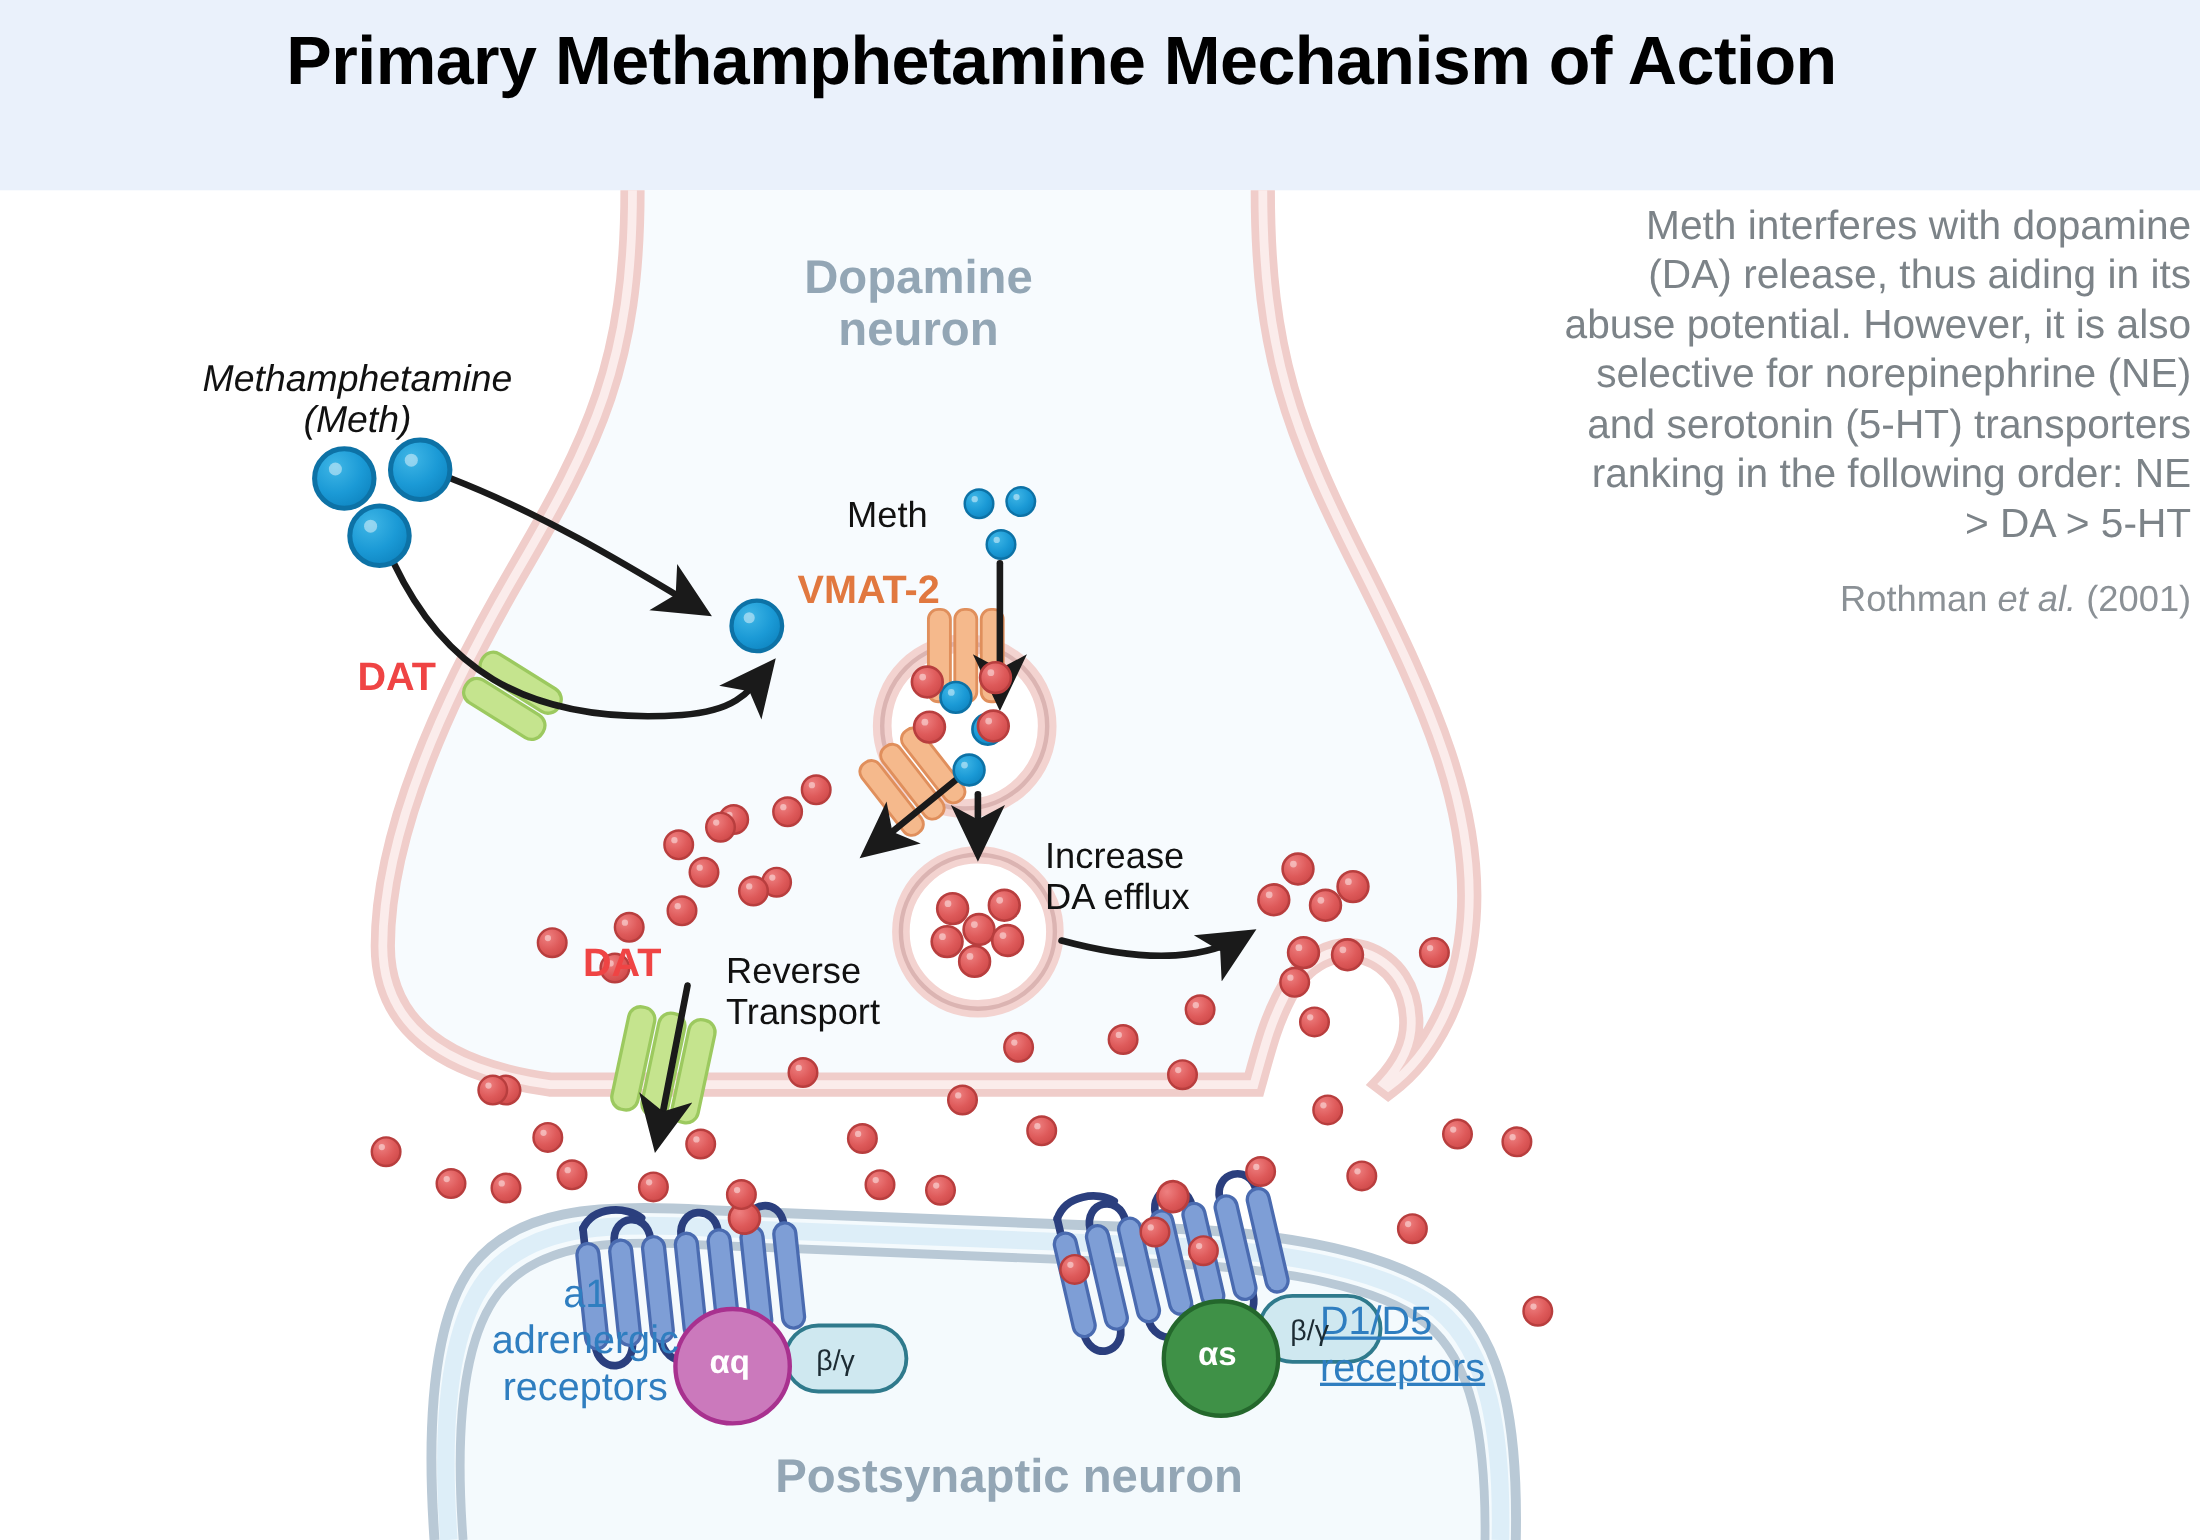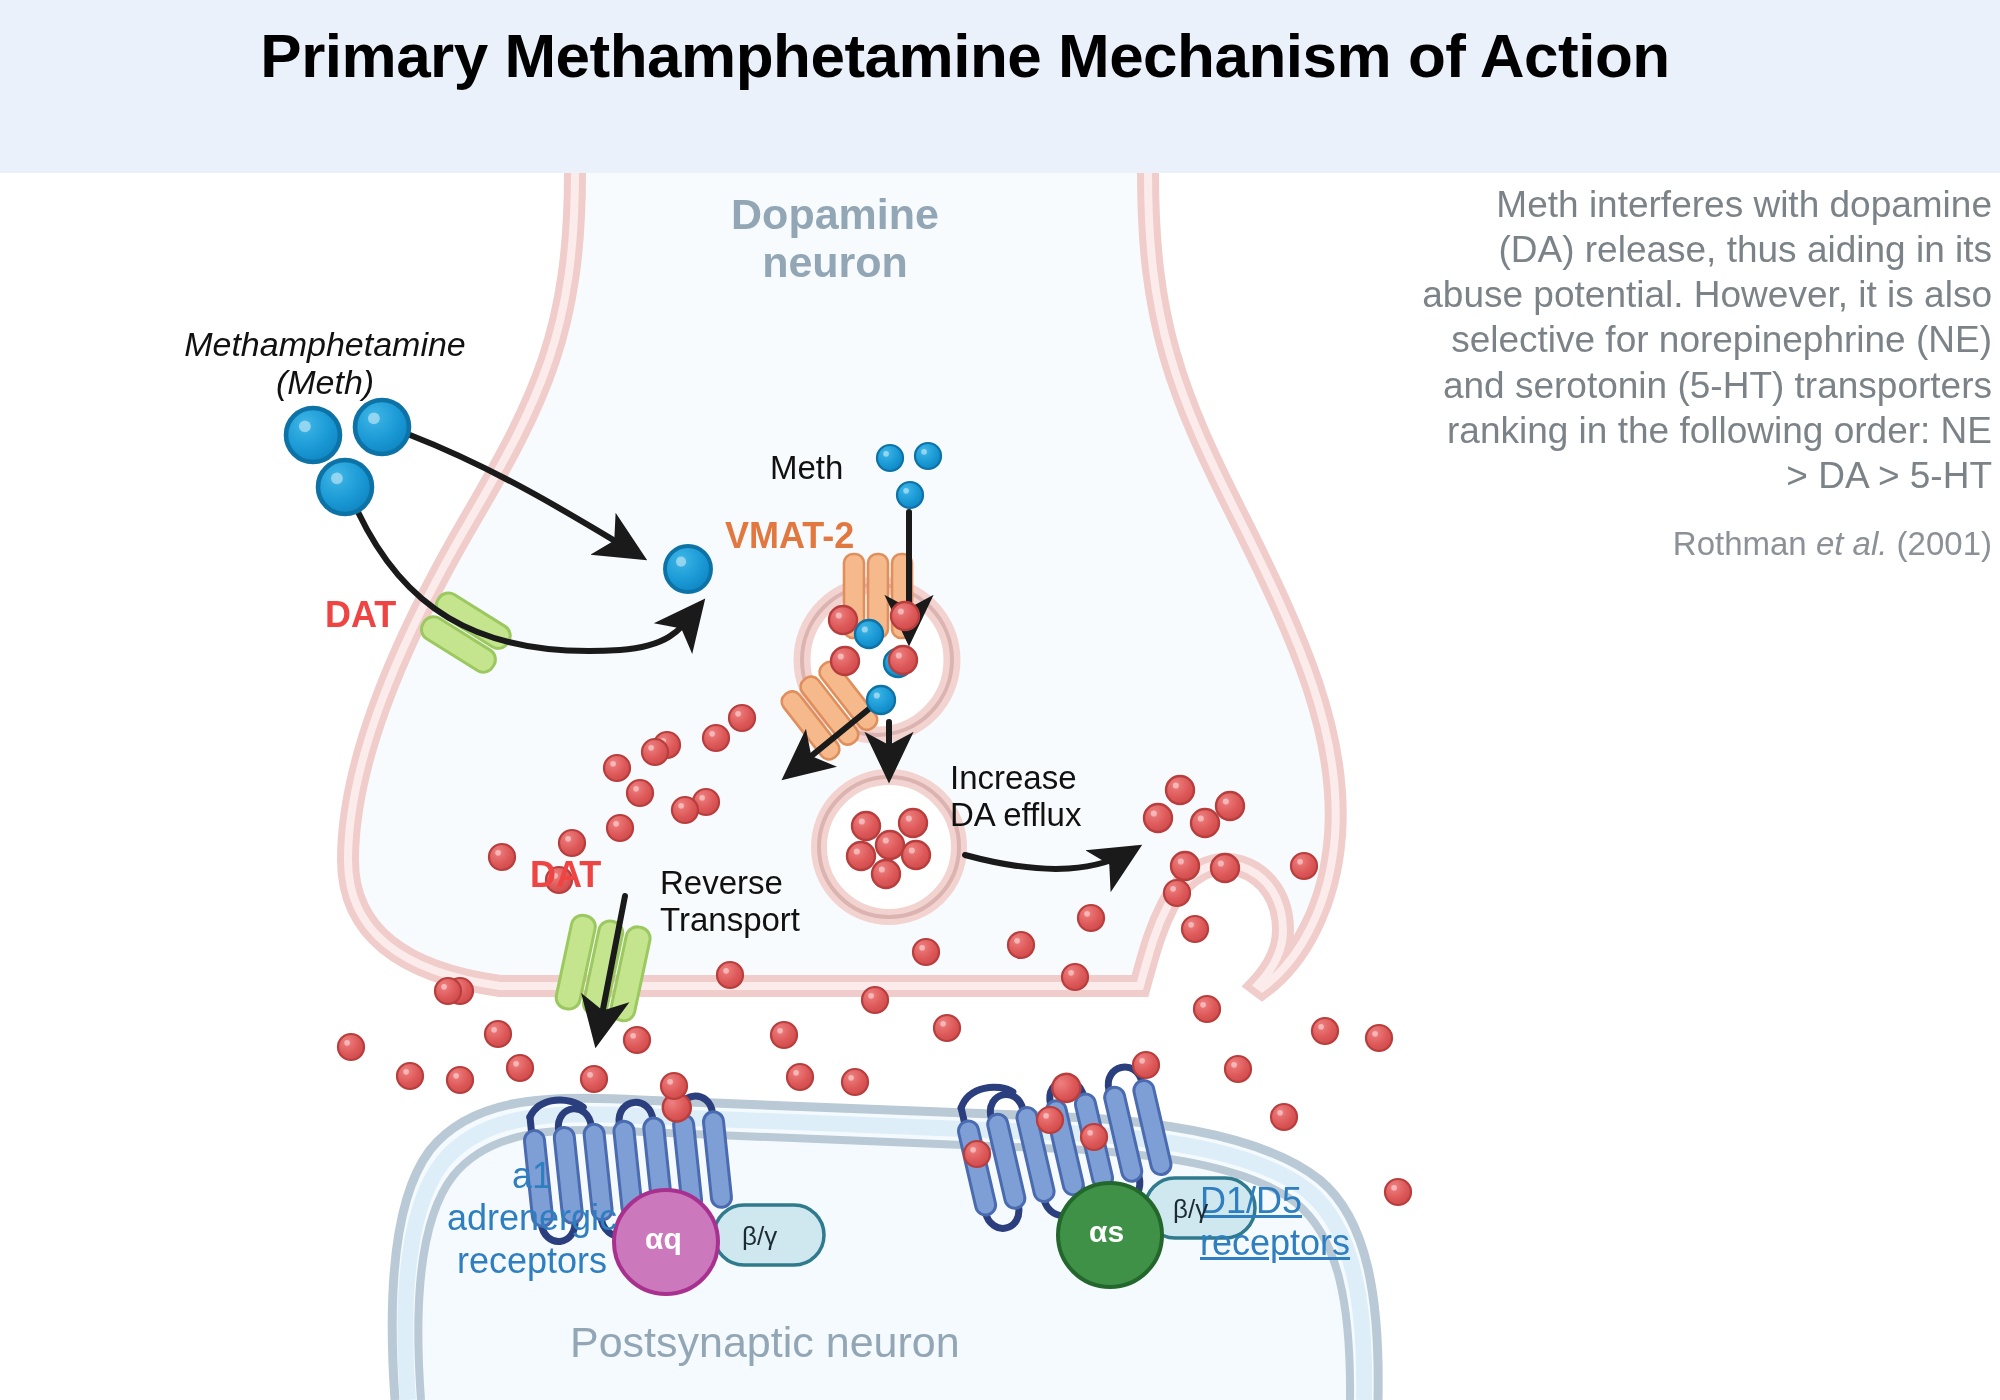--- a/index.html
+++ b/index.html
@@ -38,24 +38,24 @@
     font-size:33px;color:#8b9196;
   }
   .side-cite i{font-style:italic;}
 
   
   svg.layer{position:absolute;left:0;top:0;width:2000px;height:1400px;overflow:visible;}
 
   
   .lbl{position:absolute;white-space:pre;line-height:1.12;}
   .lbl-neuron{
-    font-size:43px;font-weight:bold;color:#93a6b5;text-align:center;
+    font-size:43px;font-weight:bold;color:#93a6b5;text-align:center;margin-top:38px;
   }
   .lbl-post{
-    font-size:43px;font-weight:normal;color:#93a6b5;text-align:left;
+    font-size:43px;font-weight:bold;color:#93a6b5;text-align:right;
   }
   .lbl-meth-title{
     font-size:34px;font-style:italic;color:#111;text-align:center;
   }
   .lbl-meth-small{font-size:33px;color:#111;}
   .lbl-dat{font-size:36px;font-weight:bold;color:#ef4444;}
   .lbl-vmat{font-size:36px;font-weight:bold;color:#e1783f;}
   .lbl-plain{font-size:33px;color:#111;text-align:center;}
   .lbl-recep{font-size:36px;color:#2f7ec0;text-align:center;line-height:1.18;}
   .lbl-g{font-size:30px;font-weight:bold;color:#ffffff;}

